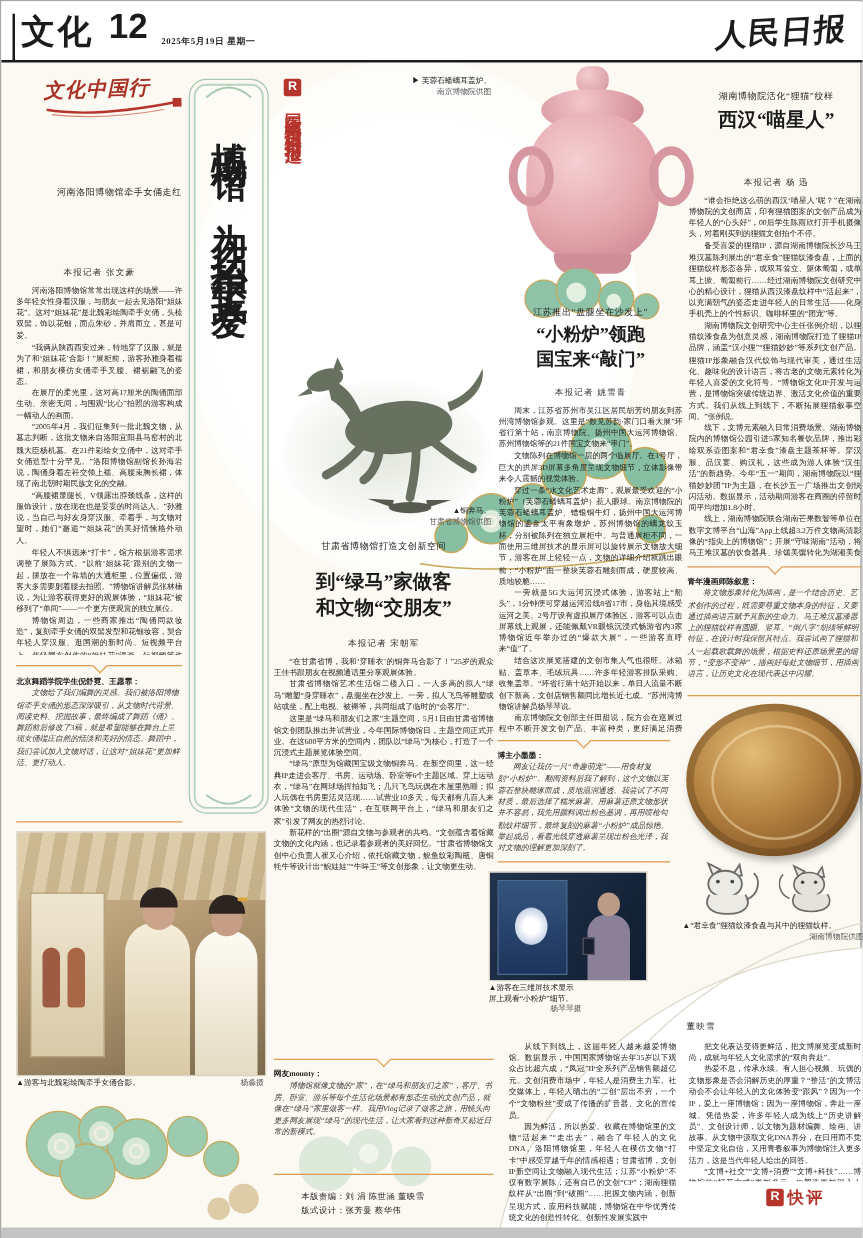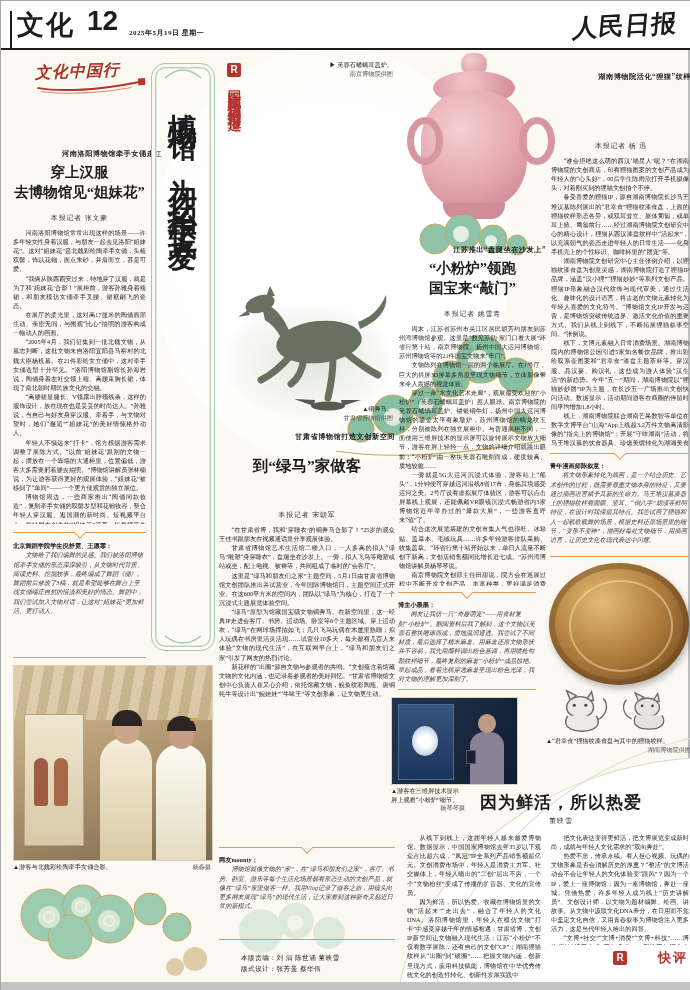--- a/index.html
+++ b/index.html
@@ -9,21 +9,21 @@
   .abs{position:absolute;}
   
   #header{position:absolute;left:0;top:0;width:690px;height:47px;background:#fff;
           border-bottom:2px solid #1c1c1c;z-index:5;}
   .section-title{position:absolute;left:16px;top:6px;font-size:27px;font-weight:700;letter-spacing:2px;}
   .section-bracket{position:absolute;left:9px;top:10px;width:5px;height:37px;border-left:2px solid #1c1c1c;border-top:0;}
   .page-num{position:absolute;left:86px;top:4px;font-size:28px;font-weight:700;font-family:"Liberation Sans",sans-serif;}
   .date-line{position:absolute;left:128px;top:27px;font-size:7px;font-weight:700;letter-spacing:.5px;}
   .masthead{position:absolute;right:14px;top:8px;font-size:25px;font-weight:900;transform:skewX(-8deg) rotate(-3deg);letter-spacing:1px;}
   
-  .kicker{font-size:7.2px;font-weight:700;text-align:right;letter-spacing:.5px;color:#222;}
+  .kicker{font-size:7.2px;font-weight:400;text-align:center;letter-spacing:.5px;color:#222;}
   .headline{font-weight:700;text-align:center;line-height:1.38;}
   .byline{font-size:6.8px;text-align:center;color:#333;letter-spacing:1px;}
   .body-text{font-size:6.2px;line-height:1.47;text-align:justify;overflow:hidden;color:#232323;}
   .body-text p{margin:0;text-indent:2em;}
   .caption{font-size:6.2px;line-height:1.4;color:#222;}
   .credit{color:#555;}
   
   .qbox{font-size:6.2px;line-height:1.5;color:#3a3a3a;font-style:italic;overflow:hidden;}
   .qbox .intro{font-weight:700;font-style:normal;color:#222;}
   .qbox p{margin:0;text-indent:2em;}
@@ -47,21 +47,21 @@
   
   .photo{position:absolute;overflow:hidden;border:1px solid #d8d2c2;z-index:2;}
   .white-arc{position:absolute;background:#ffffff;border-radius:50%;border:1px solid #ddd8c8;z-index:1;}
   .plate{position:absolute;border-radius:50%;z-index:2;
          background:radial-gradient(ellipse at 38% 32%,#e3bc77 0%,#b3803f 45%,#7a4f22 85%,#5f3c18 100%);
          box-shadow:inset 0 0 0 6px rgba(90,60,25,.35), 2px 4px 6px rgba(0,0,0,.25);}
   .plate .rim{position:absolute;left:14%;top:14%;width:72%;height:72%;border-radius:50%;
               border:2px solid rgba(255,236,190,.45);}
   .credits{font-size:6.6px;line-height:1.7;color:#222;letter-spacing:.5px;}
   .kuaiping{position:absolute;display:flex;align-items:center;gap:3px;z-index:4;}
-  .kuaiping .txt{color:#b5342c;font-weight:700;font-size:13px;letter-spacing:2px;margin-left:28px;}
+  .kuaiping .txt{color:#b5342c;font-weight:700;font-size:13px;letter-spacing:2px;}
   svg{display:block;}
 </style>
 </head>
 <body>
 
 <div id="page">
 
   <div id="header">
     <span class="section-bracket"></span>
     <span class="section-title">文化</span>
@@ -76,24 +76,20 @@
   <div class="series-badge" style="left:34px;top:60px;">
     <span>文化中国行</span>
     <svg width="112" height="14" viewBox="0 0 112 14" style="margin-top:-2px;">
       <path d="M2 6 Q40 14 108 3" fill="none" stroke="#b5342c" stroke-width="2"></path>
       <path d="M6 10 Q46 16 96 9" fill="none" stroke="#d98878" stroke-width="1"></path>
       <rect x="103" y="0" width="7" height="7" fill="#b5342c"></rect>
     </svg>
   </div>
 
   <div class="abs kicker" style="left:28px;top:148px;width:133px;z-index:2;">河南洛阳博物馆牵手女俑走红</div>
-  <div class="abs headline" style="left:12px;top:161px;width:133px;font-size:14.5px;z-index:2;">
-    <div>穿上汉服</div>
-    <div>去博物馆见“姐妹花”</div>
-  </div>
   <div class="abs byline" style="left:12px;top:212px;width:133px;z-index:2;">本报记者 张文豪</div>
   <div class="abs body-text" style="left:12px;top:227px;width:133px;height:296px;z-index:2;">
       <p>河南洛阳博物馆常常出现这样的场景——许多年轻女性身着汉服，与朋友一起去见洛阳“姐妹花”。这对“姐妹花”是北魏彩绘陶牵手女俑，头梳双髻，饰以花钿，面点朱砂，并肩而立，甚是可爱。</p>
       <p>“我俩从陕西西安过来，特地穿了汉服，就是为了和‘姐妹花’合影！”展柜前，游客孙雅身着襦裙，和朋友模仿女俑牵手叉腰、裙裾翩飞的姿态。</p>
       <p>在展厅的柔光里，这对高17厘米的陶俑面部生动、亲密无间，与围观“比心”拍照的游客构成一幅动人的画面。</p>
       <p>“2005年4月，我们征集到一批北魏文物，从墓志判断，这批文物来自洛阳宜阳县马窑村的北魏大臣杨机墓。在21件彩绘女立俑中，这对牵手女俑造型十分罕见。”洛阳博物馆副馆长孙海岩说，陶俑身着左衽交领上襦、高腰束胸长裙，体现了南北朝时期民族文化的交融。</p>
       <p>“高腰裙显腿长、V领露出脖颈线条，这样的服饰设计，放在现在也是妥妥的时尚达人。”孙雅说，当自己与好友身穿汉服、牵着手，与文物对望时，她们“邂逅”“姐妹花”的美好情愫格外动人。</p>
       <p>年轻人不惧远来“打卡”，馆方根据游客需求调整了展陈方式。“以前‘姐妹花’跟别的文物一起，摆放在一个靠墙的大通柜里，位置偏低，游客大多需要躬着腰去拍照。”博物馆讲解员张林楠说，为让游客获得更好的观展体验，“姐妹花”被移到了“单间”——一个更方便观赏的独立展位。</p>
       <p>博物馆周边，一些商家推出“陶俑同款妆造”，复刻牵手女俑的双髻发型和花钿妆容，契合年轻人穿汉服、逛国潮的新时尚。短视频平台上，年轻网友创作的“姐妹花”漫画、短视频等作品层出不穷，让牵手女俑“体验”现代生活。</p>
     </div>
@@ -244,20 +240,21 @@
     </g>
   </svg>
   <div class="abs caption" style="left:286px;top:404px;width:106px;text-align:right;z-index:3;">
     <div>▲铜奔马。</div>
     <div class="credit">甘肃省博物馆供图</div>
   </div>
 
   <div class="abs kicker" style="left:218px;top:431px;width:176px;z-index:2;">甘肃省博物馆打造文创新空间</div>
   <div class="abs headline" style="left:218px;top:454px;width:176px;font-size:15.5px;z-index:2;">
     <div>到“绿马”家做客</div>
+    <div>和文物“交朋友”</div>
   </div>
   <div class="abs byline" style="left:218px;top:509px;width:176px;z-index:2;">本报记者 宋朝军</div>
   <div class="abs body-text" style="left:218px;top:524px;width:176px;height:316px;z-index:2;">
       <p>“在甘肃省博，我和‘穿睡衣’的铜奔马合影了！”25岁的观众王佳书跟朋友在视频通话里分享观展体验。</p>
       <p>甘肃省博物馆艺术生活馆二楼入口，一人多高的拟人“绿马”雕塑“身穿睡衣”，盘腿坐在沙发上。一旁，拟人飞鸟等雕塑或站或坐，配上电视、被褥等，共同组成了临时的“会客厅”。</p>
       <p>这里是“绿马和朋友们之家”主题空间，5月1日由甘肃省博物馆文创团队推出并试营业，今年国际博物馆日，主题空间正式开业。在这600平方米的空间内，团队以“绿马”为核心，打造了一个沉浸式主题展览体验空间。</p>
       <p>“绿马”原型为馆藏国宝级文物铜奔马。在新空间里，这一经典IP走进会客厅、书房、运动场、卧室等6个主题区域。穿上运动衣，“绿马”在网球场挥拍如飞；几只飞鸟玩偶在木屋里熟睡；拟人玩偶在书房里活灵活现……试营业10多天，每天都有几百人来体验“文物的现代生活”，在互联网平台上，“绿马和朋友们之家”引发了网友的热烈讨论。</p>
       <p>新花样的“出圈”源自文物与参观者的共鸣。“文创蕴含着馆藏文物的文化内涵，也记录着参观者的美好回忆。”甘肃省博物馆文创中心负责人崔又心介绍，依托馆藏文物，鲵鱼纹彩陶瓶、唐铜牦牛等设计出“鲵娃娃”“牛哞王”等文创形象，让文物更生动。</p>
     </div>
 
@@ -306,20 +303,21 @@
     <div style="position:absolute;left:86px;top:16px;width:18px;height:19px;border-radius:50%;background:#bb9a86;"></div>
     <div style="position:absolute;left:74px;top:52px;width:8px;height:12px;background:#16202e;border:1px solid #556;"></div>
   </div>
   <div class="abs caption" style="left:390px;top:786px;width:74px;z-index:2;">
     <span>▲游客在三维屏技术显示屏上观看“小粉炉”细节。</span>
     <div class="credit" style="text-align:right;">杨琴琴摄</div>
   </div>
 
   <div class="abs kicker" style="left:550px;top:71px;width:140px;z-index:2;">湖南博物院活化“狸猫”纹样</div>
   <div class="abs headline" style="left:550px;top:85px;width:140px;font-size:15.5px;z-index:2;">
+    <div>西汉“喵星人”</div>
   </div>
   <div class="abs byline" style="left:550px;top:140px;width:140px;z-index:2;">本报记者 杨 迅</div>
   <div class="abs body-text" style="left:550px;top:155px;width:138px;height:293px;z-index:2;">
       <p>“谁会拒绝这么萌的西汉‘喵星人’呢？”在湖南博物院的文创商店，印有狸猫图案的文创产品成为年轻人的“心头好”，00后学生陈雨欣打开手机摄像头，对着刚买到的狸猫文创拍个不停。</p>
       <p>备受喜爱的狸猫IP，源自湖南博物院长沙马王堆汉墓陈列展出的“君幸食”狸猫纹漆食盘，上面的狸猫纹样形态各异，或双耳耸立、躯体匍匐，或单耳上掀、匍匐前行……经过湖南博物院文创研究中心的精心设计，狸猫从西汉漆盘纹样中“活起来”，以充满朝气的姿态走进年轻人的日常生活——化身手机壳上的个性标识、咖啡杯里的“团宠”等。</p>
       <p>湖南博物院文创研究中心主任张例介绍，以狸猫纹漆食盘为创意灵感，湖南博物院打造了狸猫IP品牌，涵盖“汉小狸”“狸猫妙妙”等系列文创产品。狸猫IP形象融合汉代纹饰与现代审美，通过生活化、趣味化的设计语言，将古老的文物元素转化为年轻人喜爱的文化符号。“博物馆文化IP开发与运营，是博物馆突破传统边界、激活文化价值的重要方式。我们从线上到线下，不断拓展狸猫叙事空间。”张例说。</p>
       <p>线下，文博元素融入日常消费场景。湖南博物院内的博物馆公园引进5家知名餐饮品牌，推出彩绘双系壶图案和“君幸食”漆盘主题茶杯等。穿汉服、品汉宴、购汉礼，这些成为游人体验“汉生活”的新趋势。今年“五一”期间，湖南博物院以“狸猫妙妙团”IP为主题，在长沙五一广场推出文创快闪活动。数据显示，活动期间游客在商圈的停留时间平均增加1.8小时。</p>
       <p>线上，湖南博物院联合湖南芒果数智等单位在数字文博平台“山海”App上线超3.2万件文物高清影像的“指尖上的博物馆”；开展“守味湖南”活动，将马王堆汉墓的饮食器具、珍馐美馔转化为湖湘美食的文化体验，吸引超百万网友参与。</p>
     </div>
 
@@ -363,21 +361,20 @@
       </g>
   </svg>
   <div class="abs caption" style="left:545px;top:736px;width:145px;z-index:2;">
     <span>▲“君幸食”狸猫纹漆食盘与其中的狸猫纹样。</span>
     <span class="credit" style="float:right;">湖南博物院供图</span>
   </div>
 
   <div class="white-arc" style="left:392px;top:756px;width:640px;height:560px;"></div>
   <div class="white-arc" style="left:430px;top:726px;width:700px;height:620px;background:transparent;"></div>
 
-  <div class="abs headline" style="left:455px;top:790px;width:210px;font-size:17px;letter-spacing:1px;z-index:3;">因为鲜活，所以热爱</div>
   <div class="abs byline" style="left:455px;top:815px;width:210px;z-index:3;">董映雪</div>
   <div class="abs body-text" style="left:406px;top:832px;width:134px;height:150px;z-index:3;">
       <p>从线下到线上，这届年轻人越来越爱博物馆。数据显示，中国国家博物馆去年35岁以下观众占比超六成，“凤冠”IP全系列产品销售额超亿元。文创消费市场中，年轻人是消费主力军。社交媒体上，年轻人晒出的“二创”层出不穷，一个个“文物粉丝”变成了传播的扩音器、文化的宣传员。</p>
       <p>因为鲜活，所以热爱。收藏在博物馆里的文物“活起来”“走出去”，融合了年轻人的文化DNA。洛阳博物馆里，年轻人在模仿文物“打卡”中感受穿越千年的情感相遇；甘肃省博，文创IP新空间让文物融入现代生活；江苏“小粉炉”不仅有数字展陈，还有自己的文创“CP”；湖南狸猫纹样从“出圈”到“破圈”……把握文物内涵，创新呈现方式，应用科技赋能，博物馆在中华优秀传统文化的创造性转化、创新性发展实践中</p>
     </div>
   <div class="abs body-text" style="left:550px;top:832px;width:138px;height:112px;z-index:3;">
       <p>把文化表达变得更鲜活，把文博展览变成新时尚，成就与年轻人文化需求的“双向奔赴”。</p>
       <p>热爱不息，传承永续。有人担心视频、玩偶的文物形象是否会消解历史的厚重？“整活”的文博活动会不会让年轻人的文化体验变“跟风”？因为一个IP，爱上一座博物馆；因为一座博物馆，奔赴一座城。凭借热爱，许多年轻人成为线上“历史讲解员”、文创设计师，以文物为题材编舞、绘画、讲故事。从文物中汲取文化DNA养分，在日用而不觉中坚定文化自信，又用青春叙事为博物馆注入更多活力，这是当代年轻人给出的回答。</p>
       <p>“文博+社交”“文博+消费”“文博+科技”……博物馆的“打开方式”更加多元，IP塑造更加深入人心。年轻人对博物馆的爱不止于晒照打卡，从文创设计到国潮表达，从深耕研究到数字化传播，年轻人将为博物馆的发展带来更多新力量。</p>
     </div>

